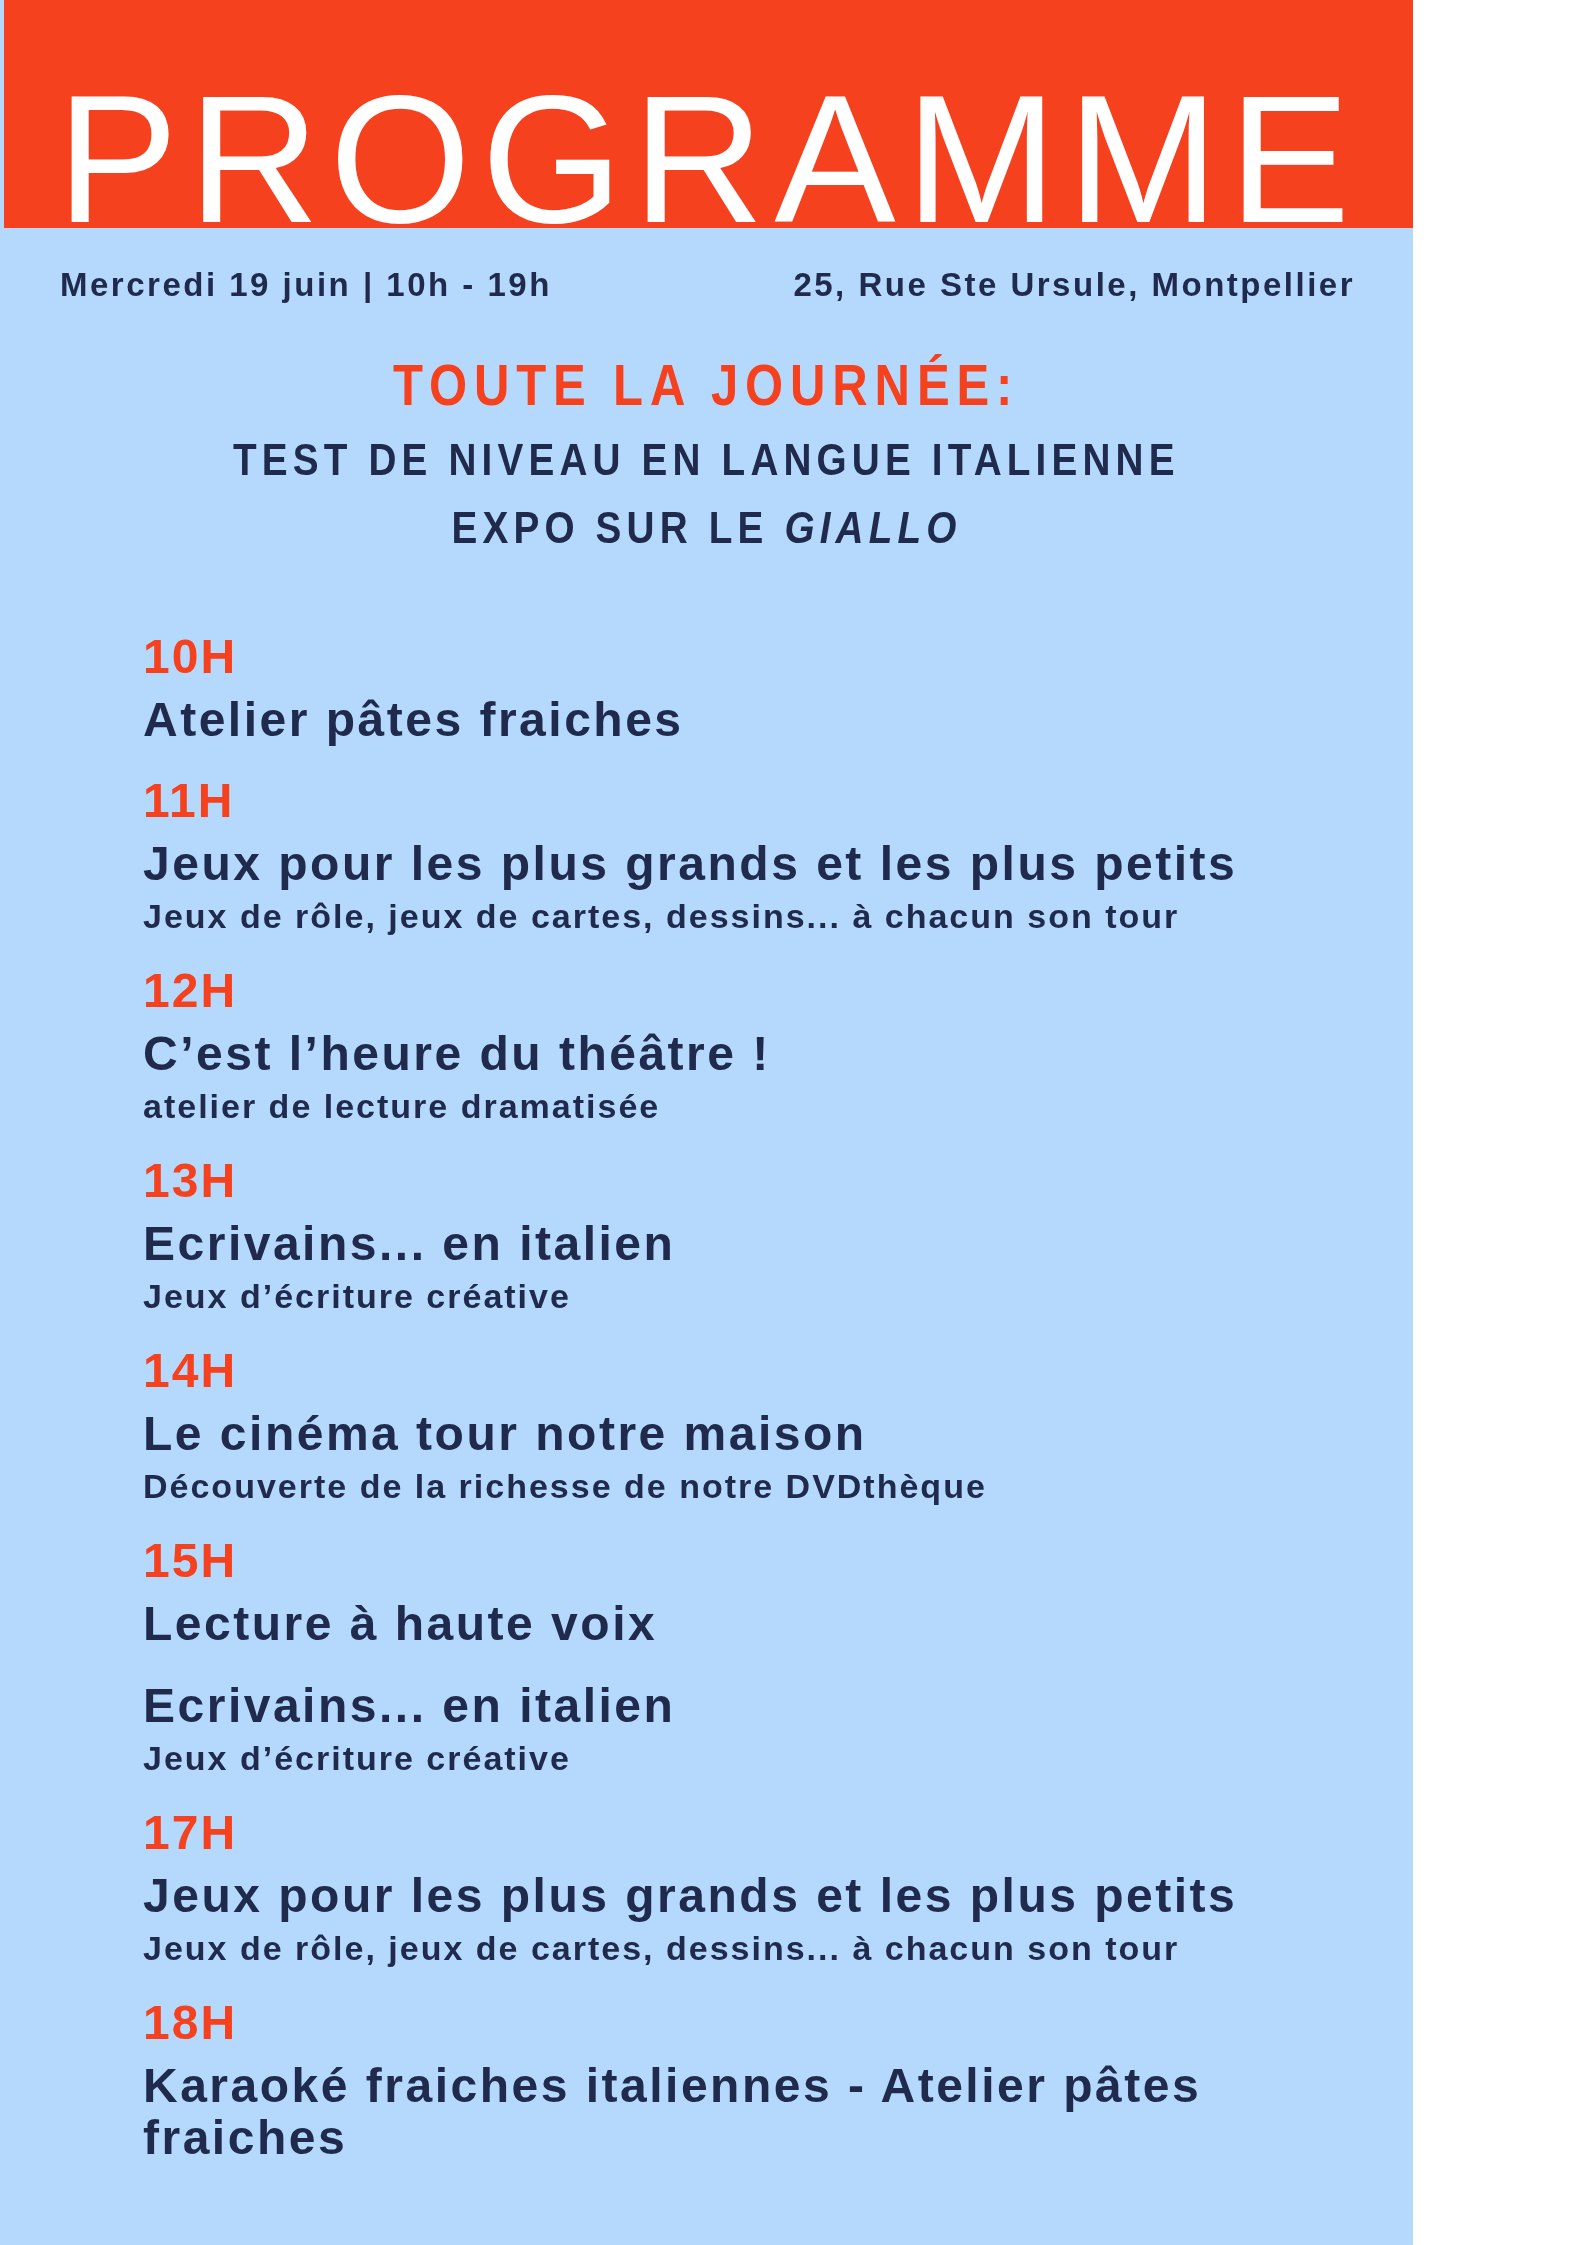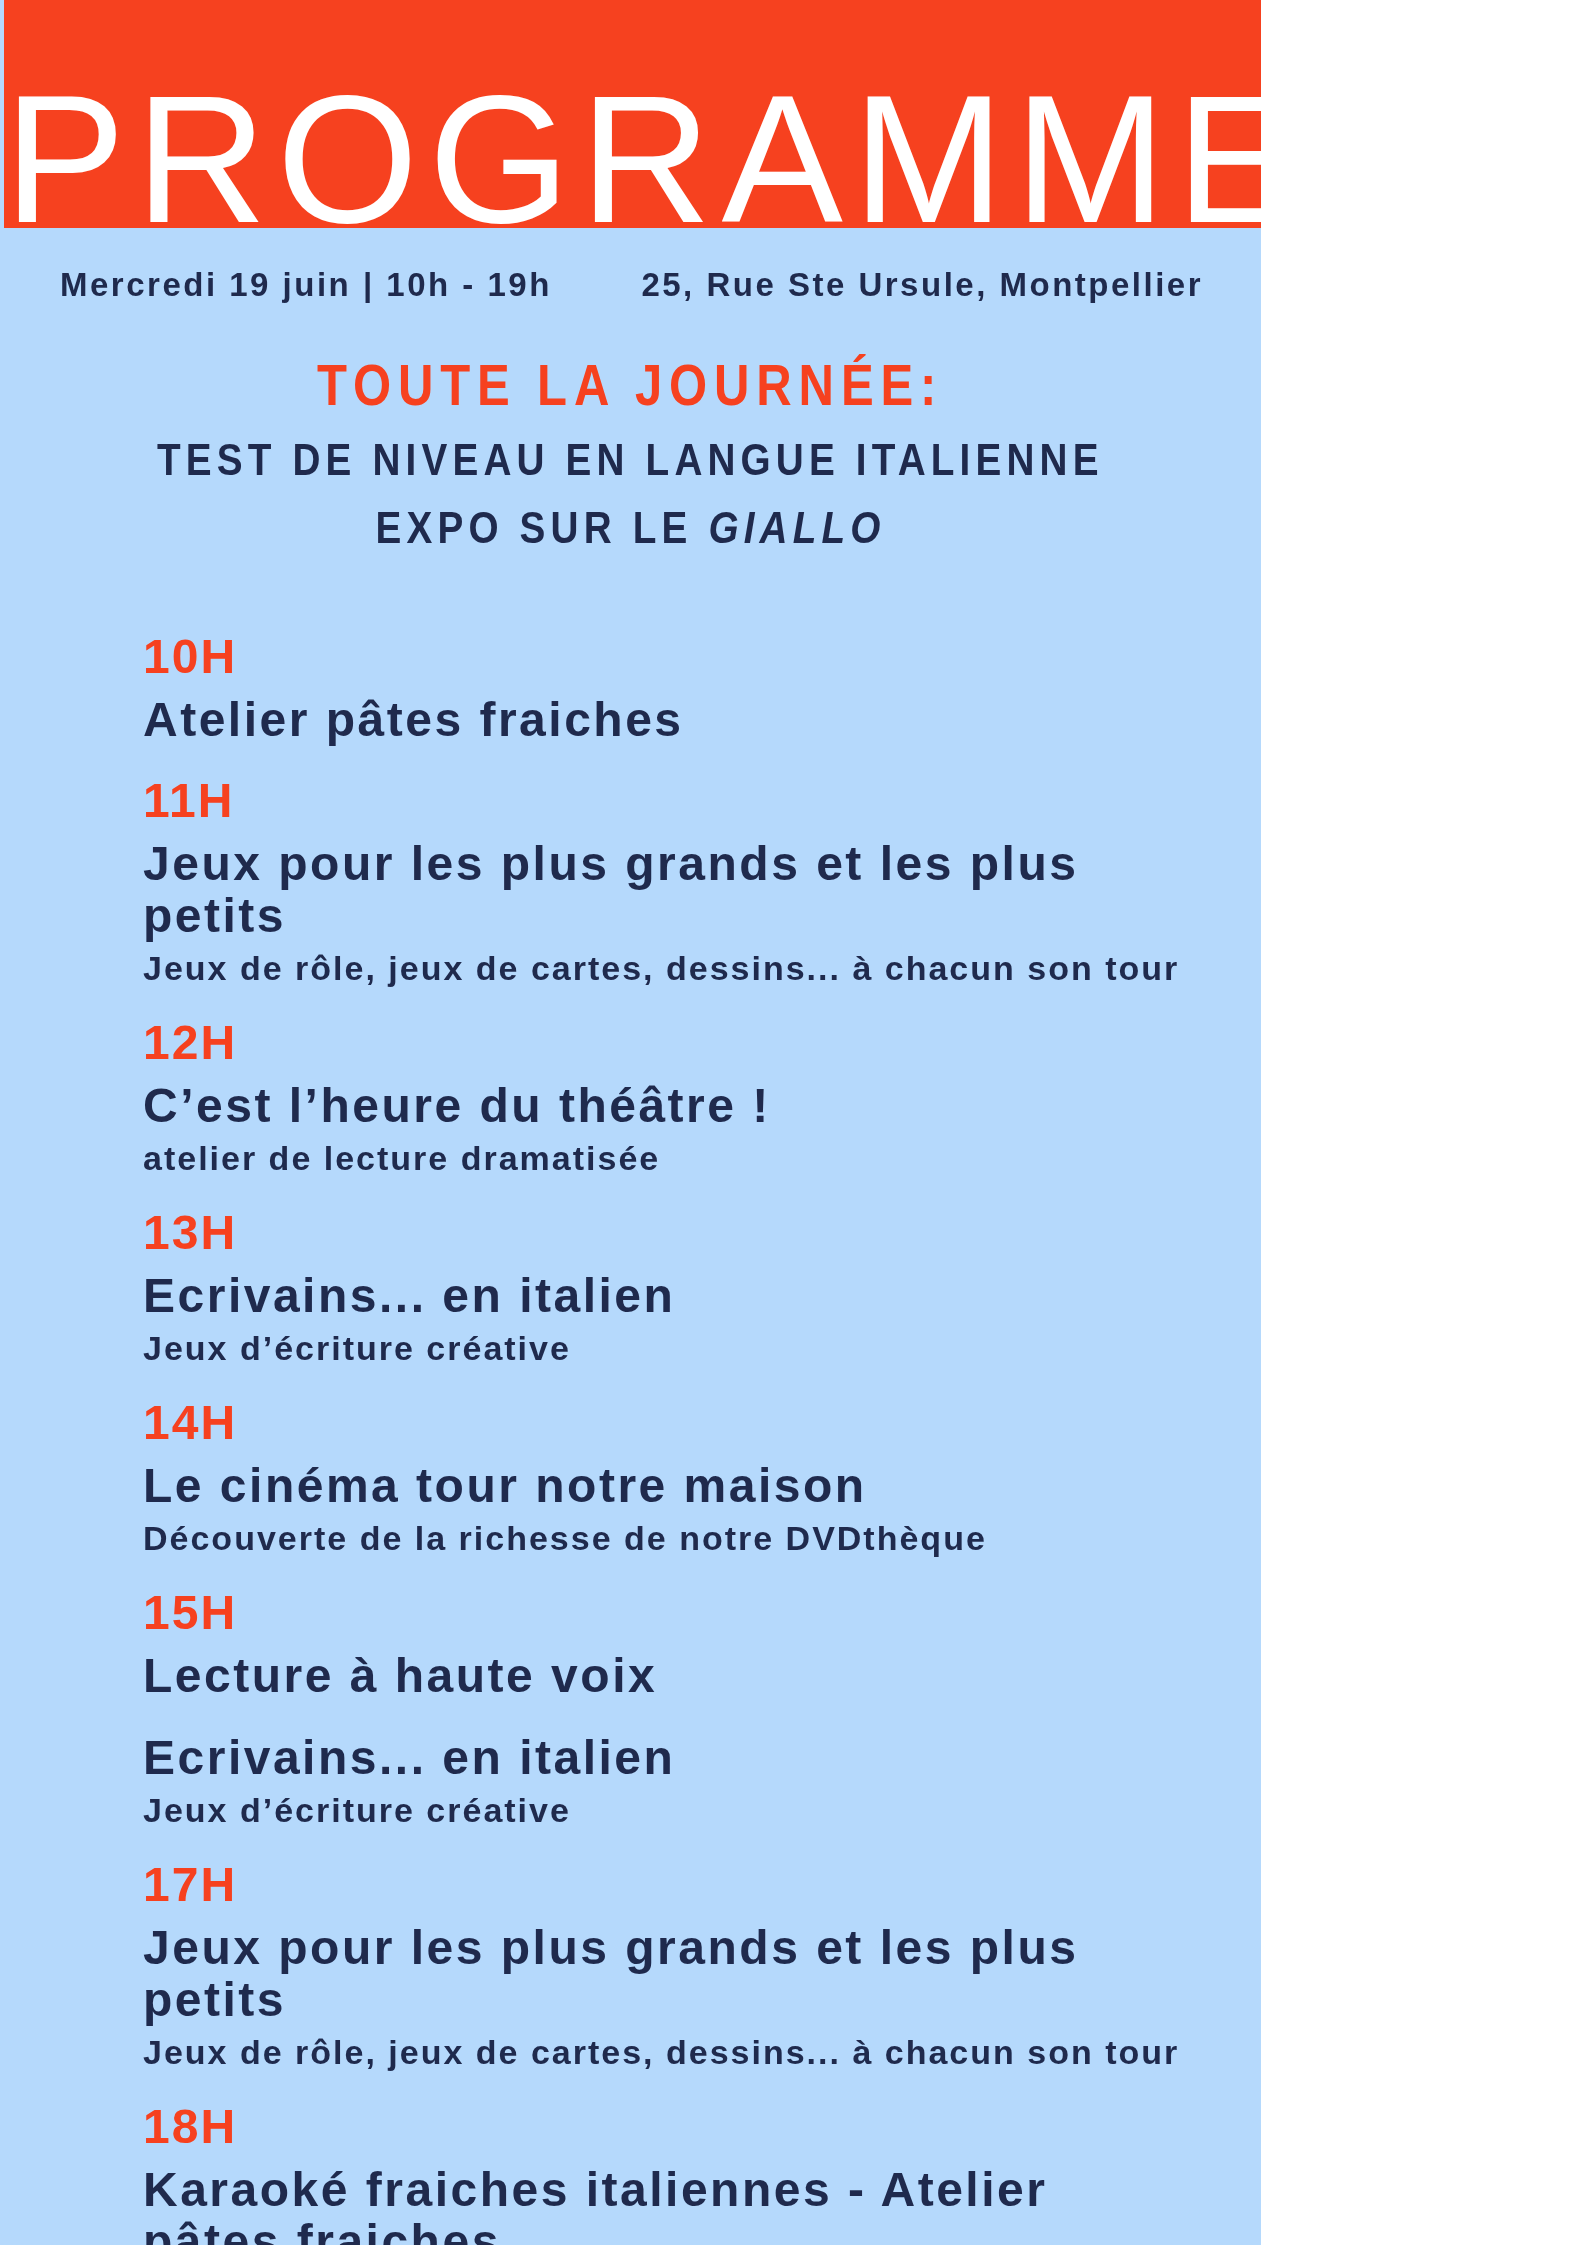--- a/index.html
+++ b/index.html
@@ -7,21 +7,21 @@
     --navy: #1F2A4D;
     --background: #B5D9FC;
     --banner-text: #FFFFFF;
   }
   * { margin: 0; padding: 0; box-sizing: border-box; }
   html, body { width: 1587px; }
   body { font-family: "Liberation Sans", sans-serif; }
 
   .page {
     position: relative;
-    width: 1261px;
+    width: 1413px;
     height: 2245px;
     background: var(--background);
     overflow: hidden;
     padding-left: 12px;
   }
 
   
   .banner {
     position: absolute;
     top: 0;

